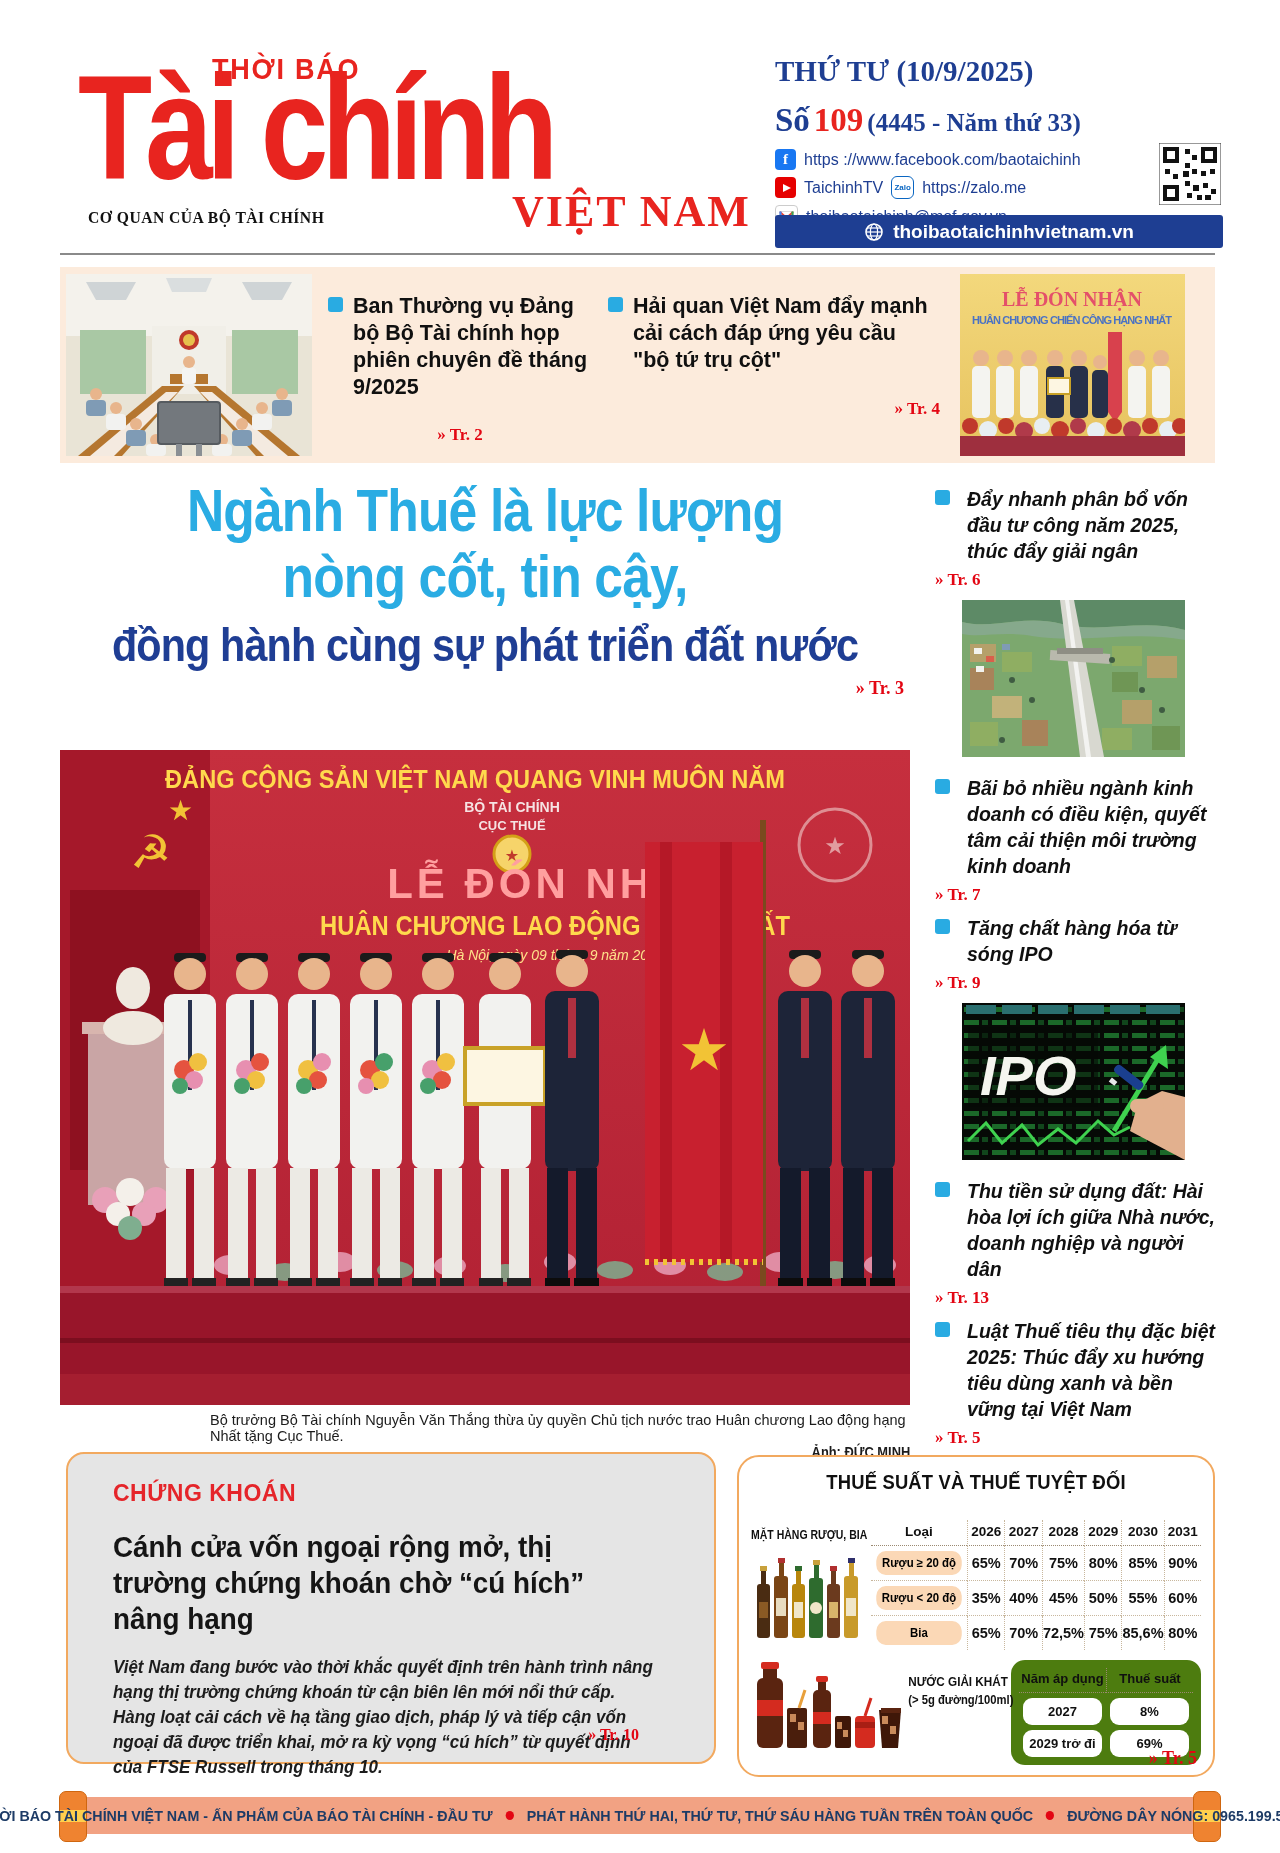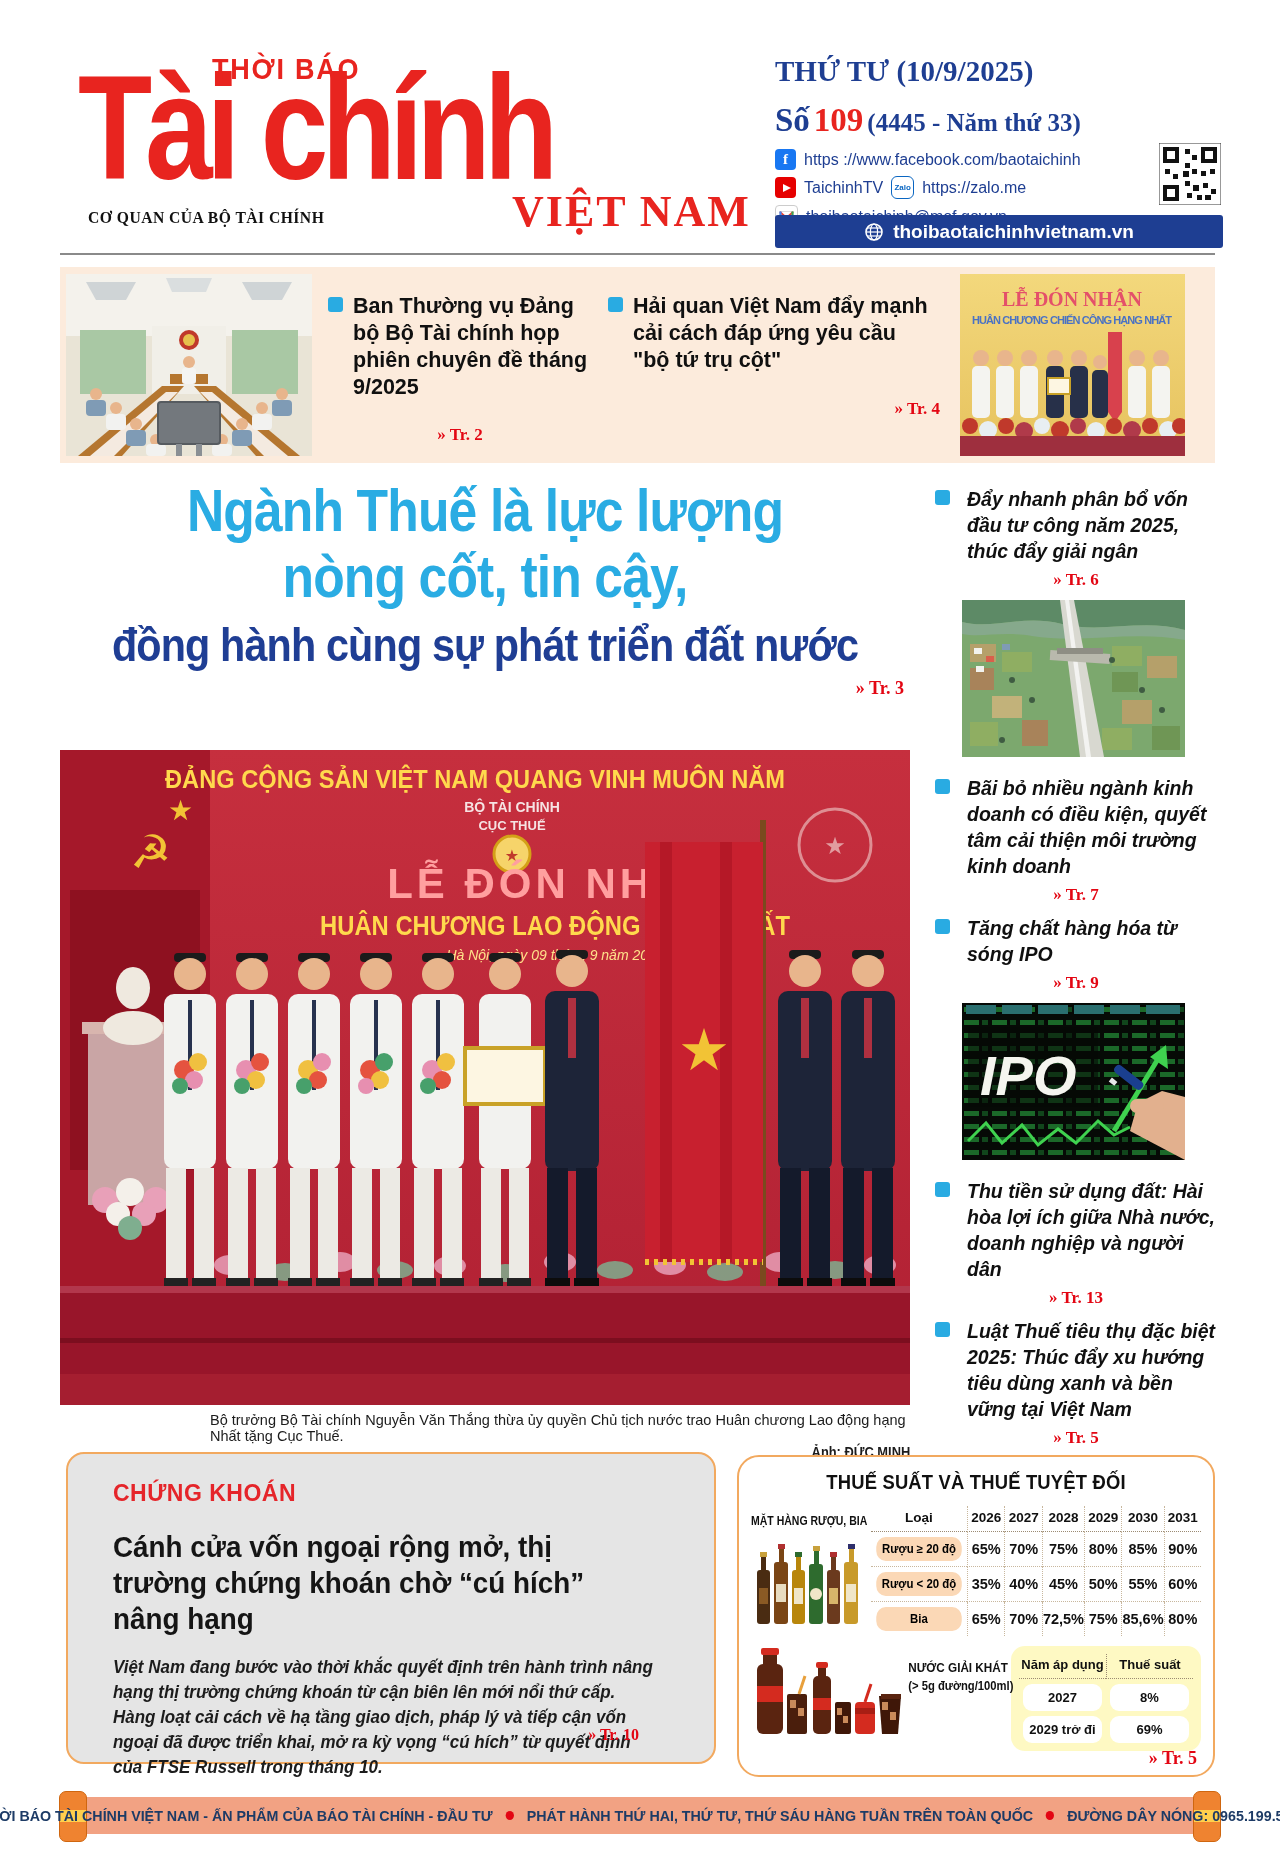--- a/index.html
+++ b/index.html
@@ -52,49 +52,49 @@
   
   #main-photo{position:absolute;left:60px;top:750px;width:850px;height:655px;}
   #caption-row{position:absolute;left:60px;top:1412px;width:850px;display:flex;justify-content:space-between;align-items:flex-end;flex-direction:column;}
   #caption{font-size:14.5px;color:#1c1c1c;max-width:700px;}
   #credit{font-size:14px;color:#1c1c1c;font-weight:bold;transform:scaleX(.92);transform-origin:right;}
 
   
   #sidebar{position:absolute;left:935px;top:486px;width:282px;}
   .sb-item{display:flex;gap:17px;margin-bottom:6px;font-style:italic;}
   .sb-title{font-size:19.5px;line-height:26px;font-weight:bold;color:#101010;}
-  .sb-ref{text-align:center;margin-top:3px;margin-bottom:10px;}
+  .sb-ref{text-align:left;margin-top:3px;margin-bottom:10px;}
   .sb-photo{margin-left:27px;width:223px;margin-bottom:14px;}
 
   
   #stocks{position:absolute;left:66px;top:1452px;width:650px;height:312px;background:#e5e5e5;border:2px solid #f2a95f;border-radius:18px;box-sizing:border-box;padding:26px 40px 0 45px;}
   #stocks-kicker{color:#e5252a;font-size:23px;font-weight:bold;letter-spacing:.5px;}
   #stocks-headline{margin-top:22px;font-size:29px;line-height:36px;font-weight:bold;color:#151515;transform:scaleX(.96);transform-origin:left;}
   #stocks-deck{margin-top:18px;font-size:17.5px;line-height:25px;font-style:italic;font-weight:bold;color:#1c1c1c;transform:scaleX(.97);transform-origin:left;}
   #stocks-ref{position:absolute;right:75px;bottom:18px;font-size:16px;}
 
   
   #info{position:absolute;left:737px;top:1455px;width:478px;height:322px;background:#fff;border:2px solid #f2a95f;border-radius:22px;box-sizing:border-box;padding:14px 12px 0 12px;}
   #info-title{text-align:center;font-size:20px;font-weight:bold;color:#101010;transform:scaleX(.92);letter-spacing:.2px;}
-  #info-top{display:flex;margin-top:12px;justify-content:center;}
+  #info-top{display:flex;margin-top:26px;justify-content:center;}
   #info-left{width:120px;flex:0 0 auto;}
   #info-group{font-size:12.5px;font-weight:bold;color:#101010;white-space:nowrap;transform:scaleX(.84);transform-origin:left;margin-top:8px;}
   #bottles{margin-top:12px;margin-left:4px;}
   #ig{flex:1;display:grid;grid-template-columns:96px repeat(6,1fr);align-items:center;}
   .ig-h{font-size:13.5px;font-weight:bold;text-align:center;color:#101010;padding:4px 0 6px 0;border-bottom:1px dotted #9b8a72;}
   .ig-v{font-size:14.5px;font-weight:bold;text-align:center;color:#101010;padding:9px 0;border-bottom:1px dotted #c8b79d;}
   .ig-l{padding:5px 3px;border-bottom:1px dotted #c8b79d;}
   .ig-l span{display:block;background:#fbd8b6;border-radius:10px;font-size:12px;font-weight:bold;text-align:center;padding:5px 2px;white-space:nowrap;transform:scaleX(.95);}
   .vline{border-left:1px dotted #c8b79d;}
   #info-bottom{display:flex;margin-top:10px;align-items:flex-start;}
   #soda{flex:0 0 auto;margin-left:2px;}
   #drink-label{width:104px;text-align:center;font-weight:bold;color:#101010;margin-top:14px;flex:0 0 auto;}
   #drink-label .l1{font-size:13px;white-space:nowrap;transform:scaleX(.9);}
   #drink-label .l2{font-size:12.5px;margin-top:4px;white-space:nowrap;transform:scaleX(.9);}
-  #drink-panel{flex:1;background:#fef9c3;border-radius:14px;margin-left:4px;padding:8px 8px 8px 8px;display:grid;grid-template-columns:1fr 1fr;}
+  #drink-panel{flex:1;background:#4d7c0f;border-radius:14px;margin-left:4px;padding:8px 8px 8px 8px;display:grid;grid-template-columns:1fr 1fr;}
   .dp-h{font-size:13px;font-weight:bold;text-align:center;padding:3px 0 6px 0;border-bottom:1px dotted #9b8a72;color:#101010;}
   .dp-c{margin:5px 4px 0 4px;background:#fff;border-radius:9px;text-align:center;font-size:13px;font-weight:bold;color:#101010;padding:6px 0;}
   #info-ref{position:absolute;right:16px;bottom:6px;font-size:18px;}
 
   
   #footer{position:absolute;left:75px;top:1797px;width:1130px;height:37px;background:#f2a283;display:flex;align-items:center;justify-content:center;color:#1d3b66;font-weight:bold;font-size:15.5px;}
   #footer .ftxt{transform:scaleX(.92);white-space:nowrap;display:flex;align-items:center;}
   .fdot{display:inline-block;width:9px;height:9px;border-radius:50%;background:#e30613;margin:0 14px;}
   .cap{position:absolute;top:-6px;width:26px;height:49px;background:#ef8330;border:1px solid #cf660f;border-radius:7px;}
   .cap::after{content:"";position:absolute;left:0;right:0;top:18px;height:12px;background:#ffcf4d;}

